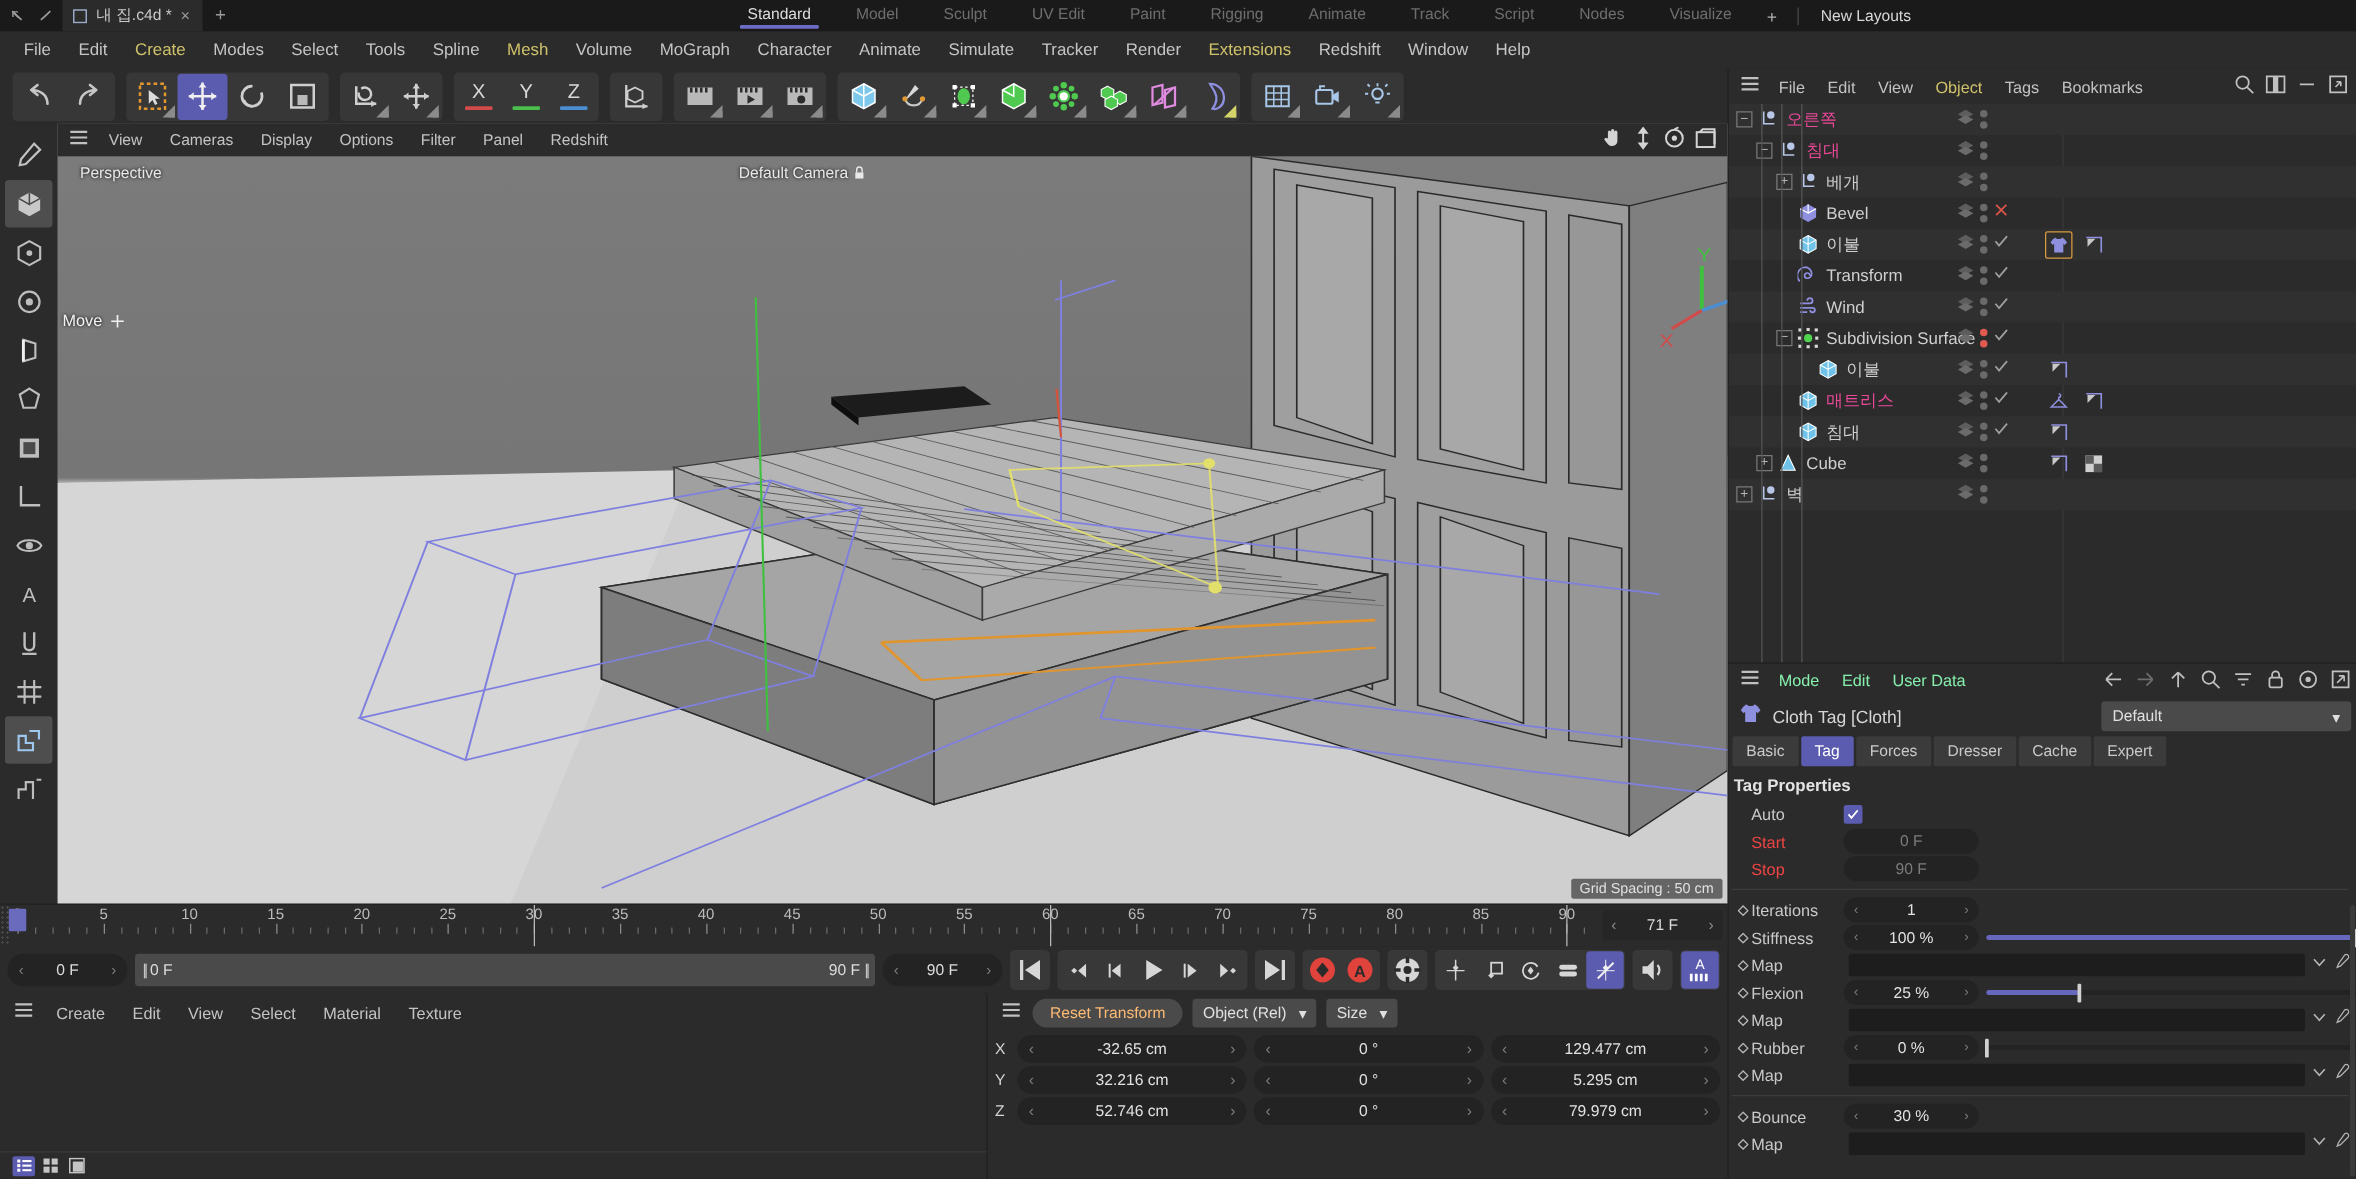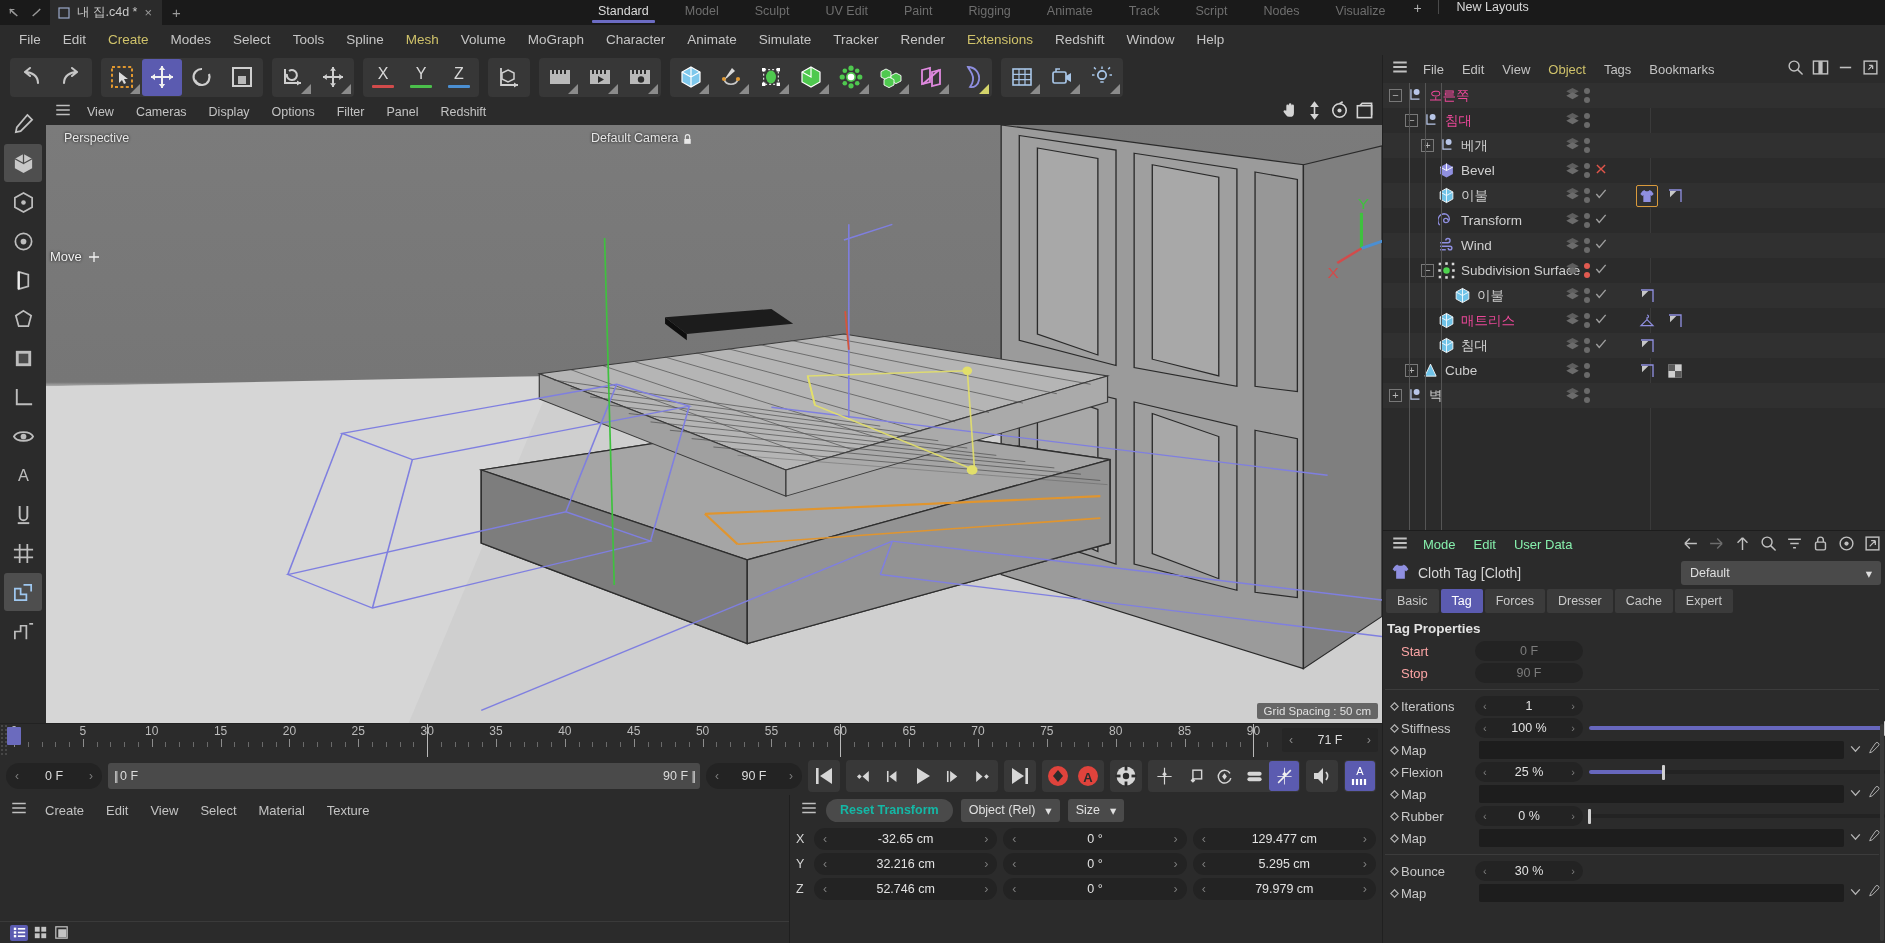--- a/index.html
+++ b/index.html
@@ -14,21 +14,21 @@
 
   
   .titlebar { height:25px; background:#1a1a1a; display:flex; align-items:stretch; position:relative; flex:0 0 25px; }
   .tb-nav { display:flex; align-items:center; gap:6px; padding:0 8px; color:#8a8a8a; }
   .tb-nav svg { width:14px; height:14px; }
   .doctab { display:flex; align-items:center; gap:7px; padding:0 10px 0 8px; background:#2b2b2b;
             color:#c9c9c9; font-size:12.5px; }
   .doctab .dt-ico { width:12px;height:12px; display:inline-block; }
   .doctab .dt-close { color:#9a9a9a; font-size:13px; }
   .plus { display:flex;align-items:center;padding:0 10px;color:#9a9a9a;font-size:15px; }
-  .layouts { position:absolute; left:580px; top:0; height:25px; display:flex; align-items:flex-start; gap:0; }
+  .layouts { position:absolute; left:580px; top:0; height:25px; display:flex; align-items:center; gap:0; }
   .layouts .lay { padding:0 18px; height:25px; line-height:23px; font-size:12.5px; color:#6e6e6e; position:relative; }
   .layouts .lay.active { color:#dcdcdc; }
   .layouts .lay.active::after { content:""; position:absolute; left:12px; right:12px; bottom:2px; height:3px; background:#6c6cc4; border-radius:1px; }
   .lay-plus { color:#b0b0b0; padding:0 10px; font-size:14px; }
   .lay-sep { width:1px; height:14px; background:#4a4a4a; margin:0 6px; }
   .newlayouts { color:#d8d8d8; font-size:12.5px; padding:0 12px; }
 
   
   .menubar { height:30px; background:#2b2b2b; display:flex; align-items:center; padding-left:8px; flex:0 0 30px; }
   .menubar .mi { padding:0 11px; font-size:13.5px; color:#c5c5c5; line-height:30px; }
@@ -100,21 +100,21 @@
   .bottomrow { height:148px; flex:0 0 148px; display:flex; background:#2b2b2b; }
   .matmgr { width:790px; flex:0 0 790px; display:flex; flex-direction:column; border-right:1px solid #1f1f1f; }
   .mat-menu { height:30px; display:flex; align-items:center; padding-left:10px; gap:0; }
   .mat-menu .mm { padding:0 11px; font-size:13px; color:#c3c3c3; }
   .mat-body { flex:1; background:#2b2b2b; }
   .mat-foot { height:22px; background:#2b2b2b; display:flex; align-items:center; gap:3px; padding-left:10px; border-top:1px solid #3a3a3a;}
   .mfbtn { width:18px;height:16px; display:flex;align-items:center;justify-content:center;border-radius:2px; }
   .mfbtn.sel { background:#5b5bb0; }
   .coords { flex:1; display:flex; flex-direction:column; }
   .co-head { height:30px; display:flex; align-items:center; gap:8px; padding-left:10px; }
-  .pill { background:#4a4a4a; border-radius:13px; height:23px; display:flex; align-items:center; padding:0 14px; font-size:12.5px; color:#14b8a6;font-weight:bold; }
+  .pill { background:#4a4a4a; border-radius:13px; height:23px; display:flex; align-items:center; padding:0 14px; font-size:12.5px; color:#fdba74; }
   .selbox { background:#4a4a4a; border-radius:3px; height:23px; display:flex; align-items:center; gap:10px; padding:0 8px; font-size:12.5px; color:#e0e0e0; }
   .co-rows { padding:2px 6px 0 6px; }
   .co-row { display:flex; align-items:center; gap:6px; height:23px; margin-bottom:2px; }
   .co-ax { width:12px; font-size:12.5px; color:#d6d6d6; }
   .co-f { flex:1; height:22px; background:#232323; border-radius:11px; display:flex; align-items:center; justify-content:space-between; padding:0 9px; font-size:12.5px; color:#e2e2e2; }
   .co-f .ar { color:#7e7e7e; }
 
   
   .om { height:476px; flex:0 0 476px; display:flex; flex-direction:column; background:#2b2b2b; border-bottom:1px solid #1d1d1d; }
   .om-menu { height:28px; display:flex; align-items:center; padding-left:8px; gap:0; position:relative; }
@@ -154,21 +154,21 @@
                display:flex; align-items:center; justify-content:space-between; padding:0 9px; font-size:12.5px; color:#e0e0e0; }
   .am-tabs { height:26px; display:flex; align-items:center; gap:2px; padding-left:3px; }
   .am-tab { height:24px; padding:0 11px; display:flex; align-items:center; font-size:12.5px; color:#c9c9c9;
             background:#3b3b3b; border-radius:2px; }
   .am-tab.active { background:#5b5bb0; color:#fff; }
   .am-sec { font-size:13.5px; color:#e3e3e3; font-weight:bold; padding:7px 0 4px 4px; }
   .prow { height:22px; display:flex; align-items:center; gap:0; padding-left:4px; }
   .pdia { width:14px; flex:0 0 14px; display:flex; align-items:center; justify-content:center; }
   .pdia svg { width:9px; height:9px; }
   .plab { width:74px; flex:0 0 74px; font-size:13px; color:#c9c9c9; }
-  .plab.dim { color:#fca5a5; }
+  .plab.dim { color:#ef4444; }
   .pfield { width:108px; flex:0 0 108px; height:20px; background:#232323; border-radius:10px; display:flex;
             align-items:center; justify-content:space-between; padding:0 8px; font-size:12.5px; color:#e2e2e2; }
   .pfield.dim { color:#7c7c7c; justify-content:center; }
   .pfield .ar { color:#7e7e7e; font-size:11px; }
   .pslider { flex:1; height:20px; margin-left:6px; position:relative; display:flex; align-items:center; }
   .pslider .track { position:absolute; left:0; right:0; height:4px; background:#232323; border-radius:2px; }
   .pslider .fill { position:absolute; left:0; height:4px; background:#6767bd; border-radius:2px; }
   .pslider .knob { position:absolute; width:3px; height:15px; background:#d0d0d0; border-radius:1px; }
   .pmap { flex:1; height:18px; background:#1d1d1d; border-radius:2px; margin-left:4px; }
   .pmapicons { display:flex; align-items:center; gap:5px; padding:0 5px; }
@@ -1556,20 +1556,29 @@
             <div class="am-tab">Dresser</div>
             <div class="am-tab">Cache</div>
             <div class="am-tab">Expert</div>
           </div>
 
         <div style="position:relative;flex:1;overflow:hidden;">
           <div class="am-sec">Tag Properties</div>
           <div id="amprops">
               <div class="prow">
                 <span class="pdia"></span>
+                <span class="plab">Auto</span>
+                <span class="checkbox">
+                  <svg viewBox="0 0 24 24">
+                    <path d="M4 12 L9 18 L20 5" fill="none" stroke="#fff" stroke-width="3"></path>
+                  </svg>
+                </span>
+              </div>
+              <div class="prow">
+                <span class="pdia"></span>
                 <span class="plab dim">Start</span>
                 <span class="pfield dim">
                   <span>0 F</span>
                 </span>
               </div>
               <div class="prow">
                 <span class="pdia"></span>
                 <span class="plab dim">Stop</span>
                 <span class="pfield dim">
                   <span>90 F</span>

